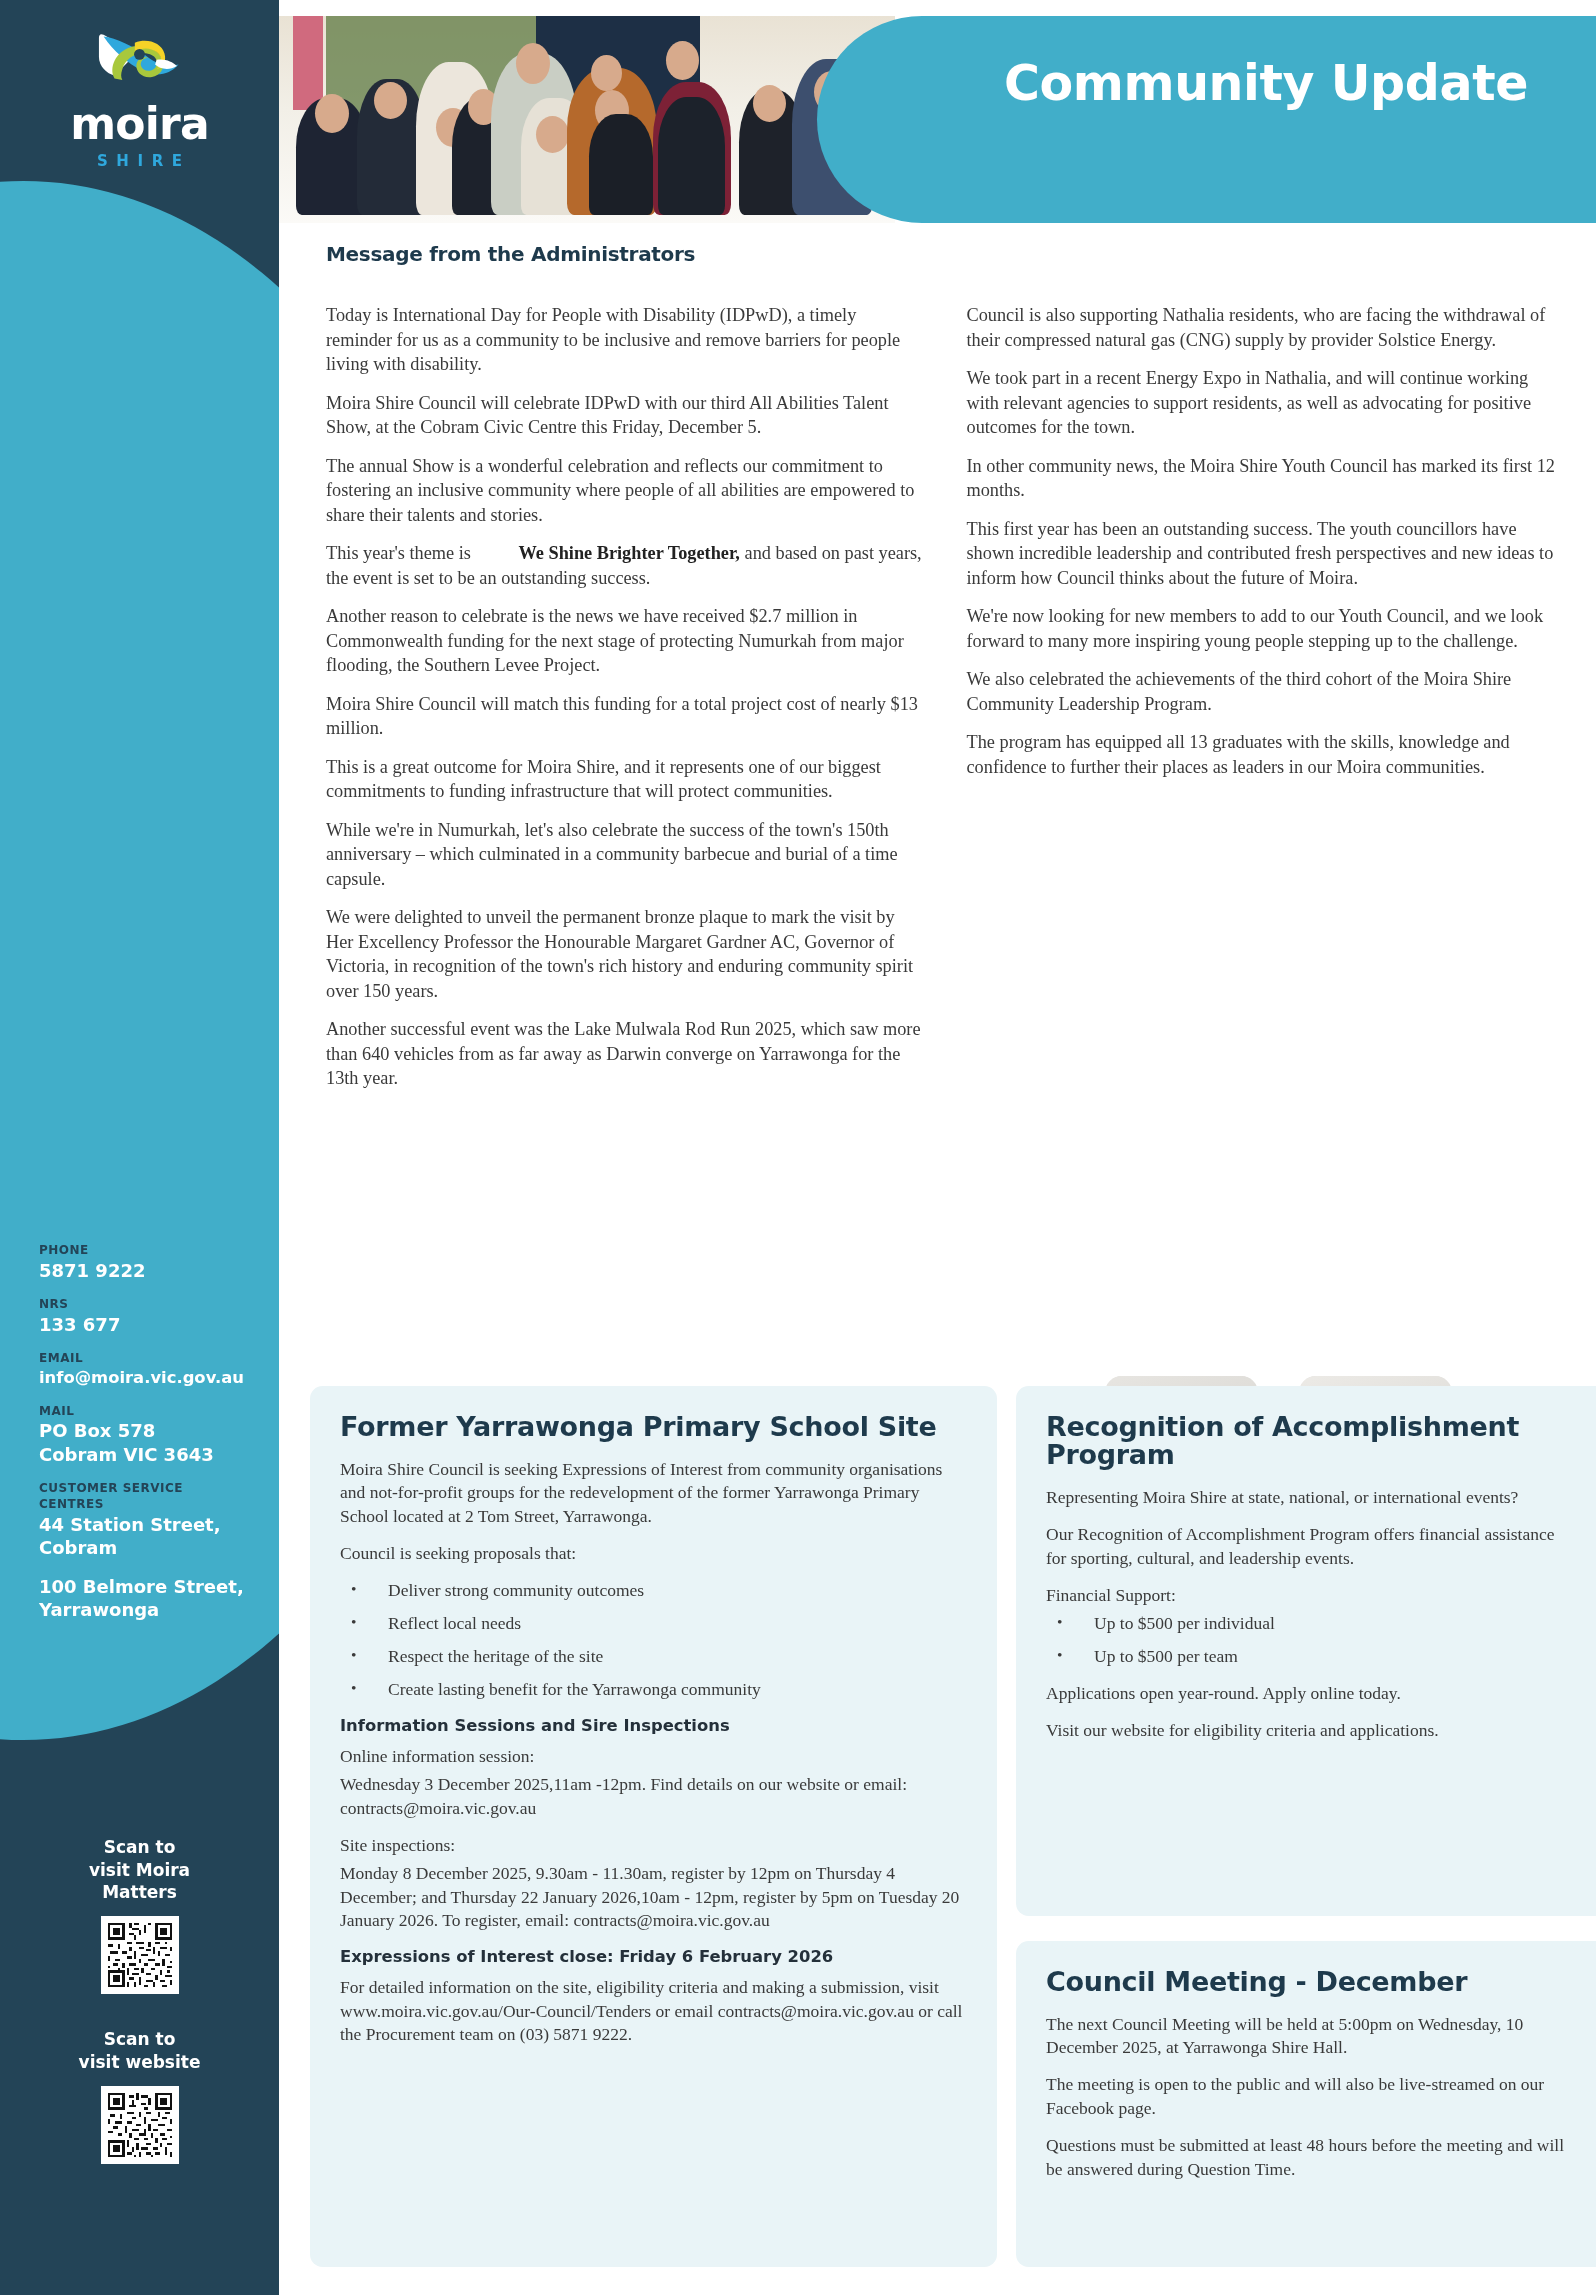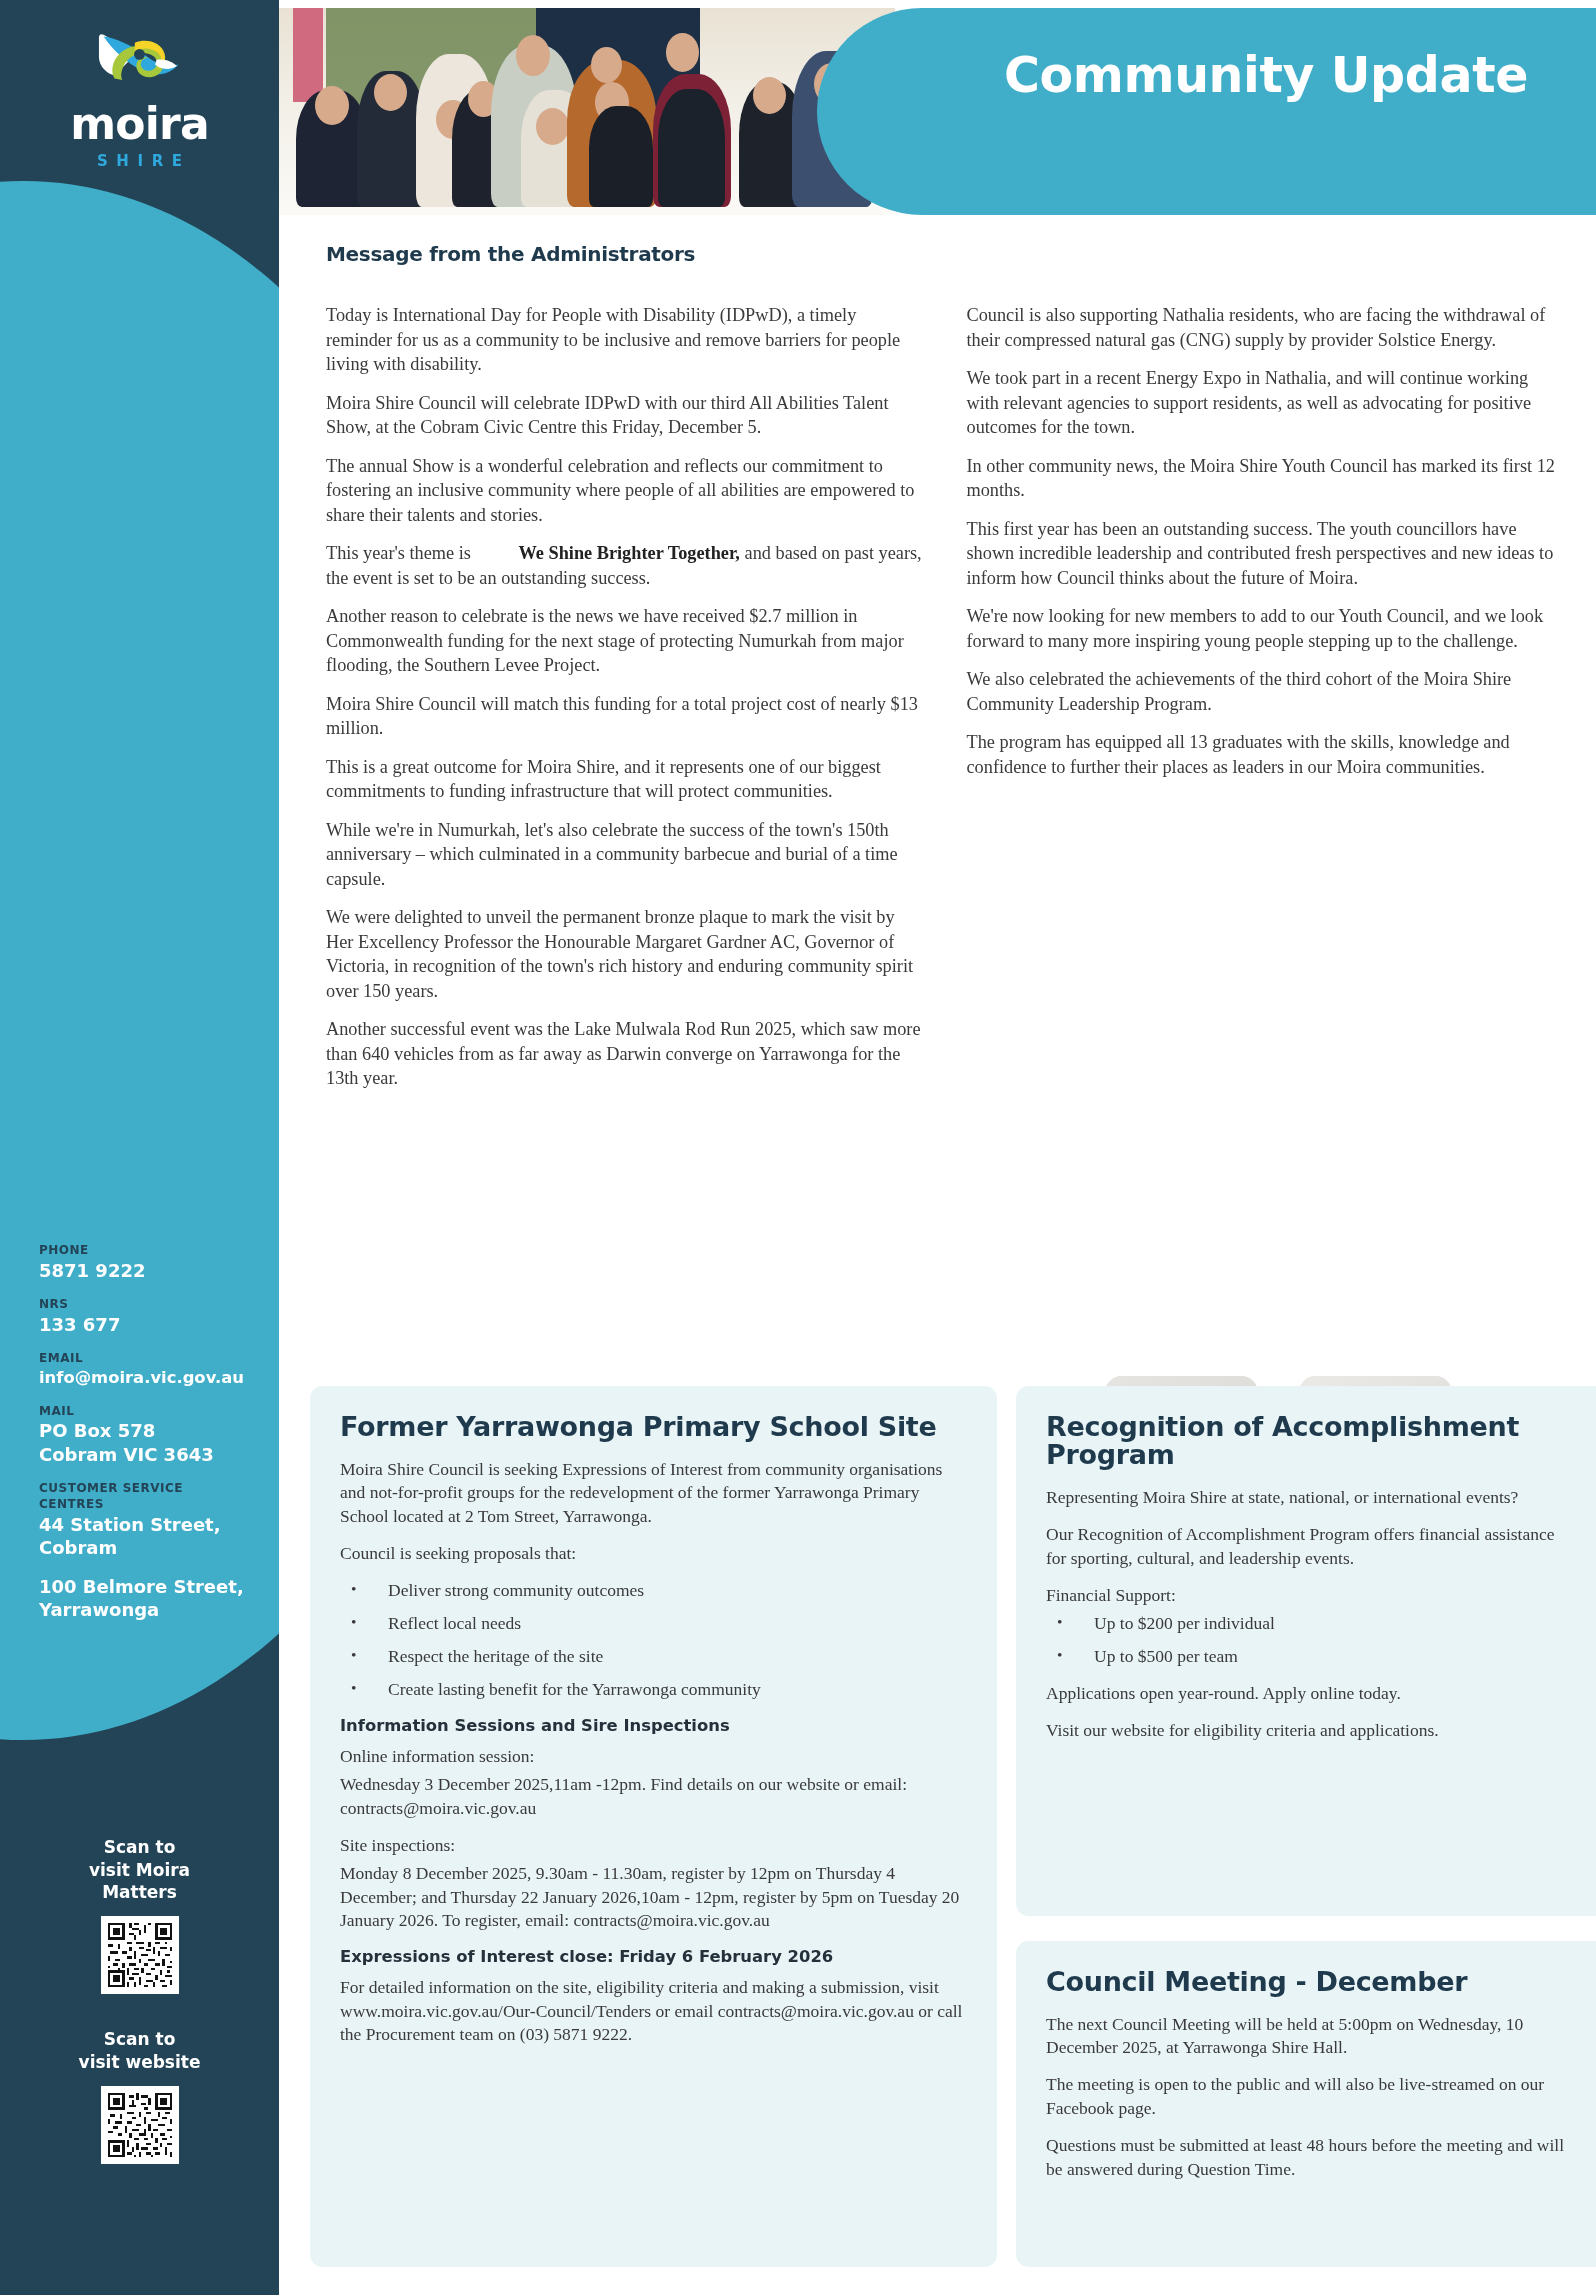--- a/index.html
+++ b/index.html
@@ -61,21 +61,21 @@
   .qr-block { position: absolute; left: 0; top: 1836px; width: 279px; text-align: center; }
   .qr-cap {
     font-family: "DejaVu Sans", sans-serif;
     font-weight: 700; font-size: 17px; color: #ffffff;
     line-height: 1.33;
   }
   .qr-img { width: 78px; height: 78px; margin: 12.5px auto 0; background:#fff; padding:4.7px; display:block; }
   .qr-gap { height: 34px; }
 
   
-  .header { position: absolute; left: 279px; top: 8px; width: 1317px; height: 207px; z-index: 3; }
+  .header { position: absolute; left: 279px; top: 16px; width: 1317px; height: 207px; z-index: 3; }
   .hero-photo {
     position: absolute; left: 0; top: 0; width: 616px; height: 207px;
     overflow: hidden; background: #efeae0;
   }
   .hdr-band {
     position: absolute; left: 538px; top: 0; width: 779px; height: 207px;
     background: #41aec9;
     border-top-left-radius: 210px 207px;
     border-bottom-left-radius: 210px 207px;
   }
@@ -503,21 +503,21 @@
   <p class="sub-head">Expressions of Interest close: Friday 6 February 2026</p>
   <p>For detailed information on the site, eligibility criteria and making a submission, visit www.moira.vic.gov.au/Our-Council/Tenders or email contracts@moira.vic.gov.au or call the Procurement team on (03) 5871 9222.</p>
 </section>
 
 <section class="card" id="card-recog">
   <h3 class="card-title">Recognition of Accomplishment Program</h3>
   <p>Representing Moira Shire at state, national, or international events?</p>
   <p>Our Recognition of Accomplishment Program offers financial assistance for sporting, cultural, and leadership events.</p>
   <p class="tight">Financial Support:</p>
   <ul>
-    <li>Up to $200 per individual</li>
+    <li>Up to $500 per individual</li>
     <li>Up to $500 per team</li>
   </ul>
   <p>Applications open year-round. Apply online today.</p>
   <p>Visit our website for eligibility criteria and applications.</p>
 </section>
 
 <section class="card" id="card-meeting">
   <h3 class="card-title">Council Meeting - December</h3>
   <p>The next Council Meeting will be held at 5:00pm on Wednesday, 10 December 2025, at Yarrawonga Shire Hall.</p>
   <p>The meeting is open to the public and will also be live-streamed on our Facebook page.</p>

